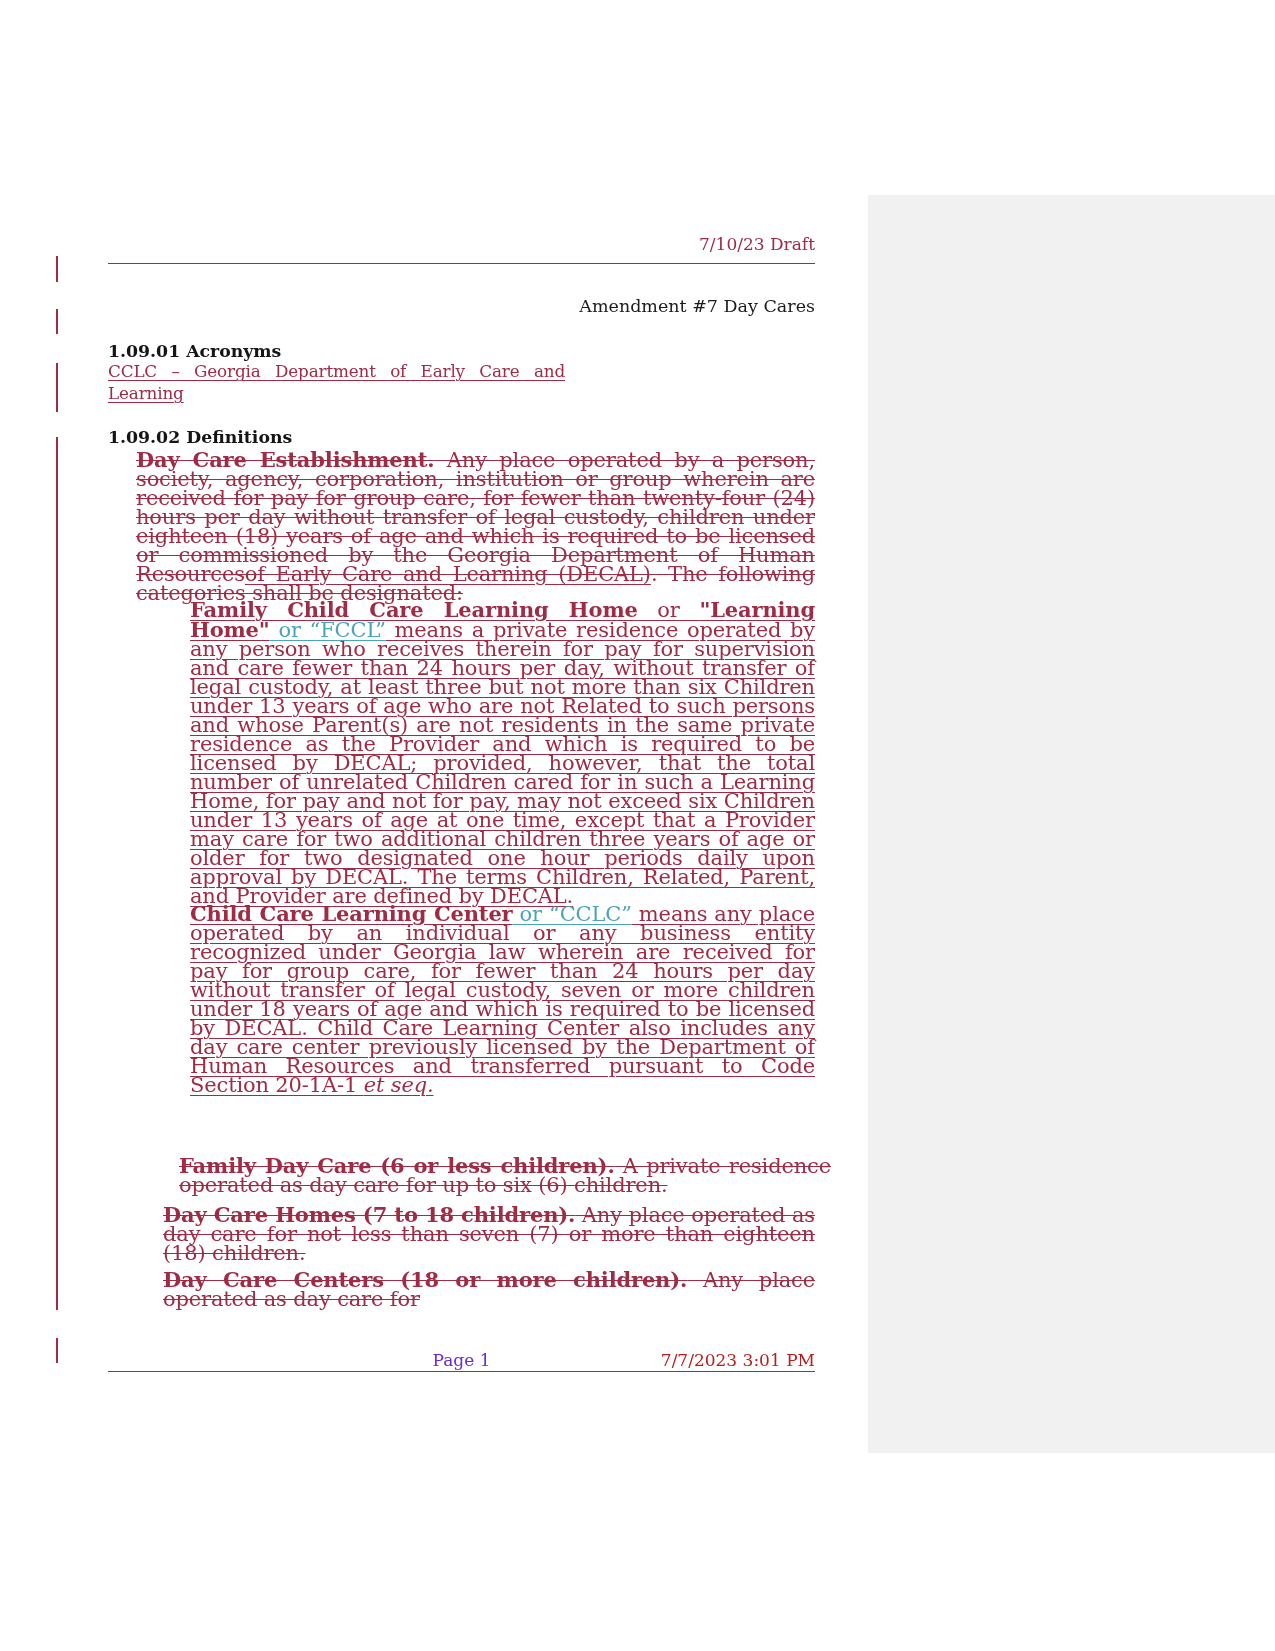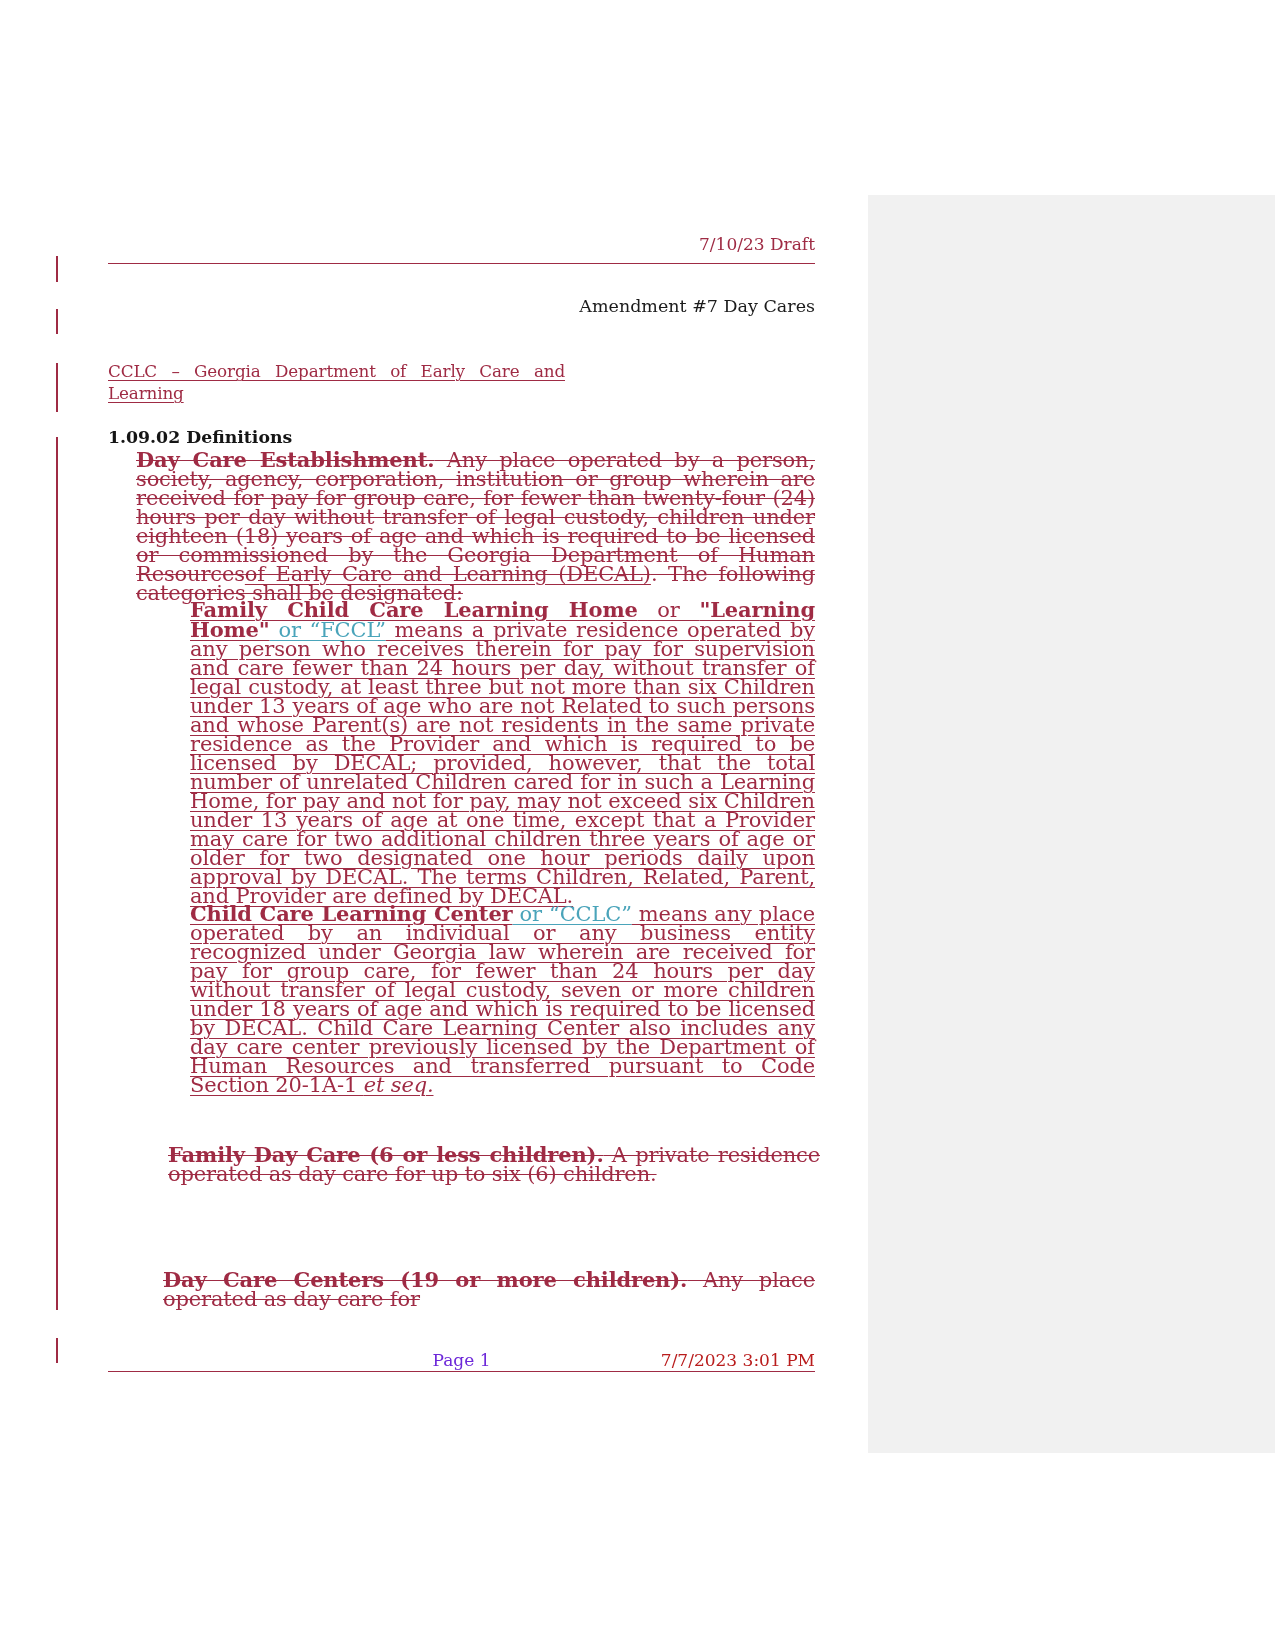--- a/index.html
+++ b/index.html
@@ -74,33 +74,35 @@
   <div class="change-bar" style="top:256px;height:26px;"></div>
   <div class="change-bar" style="top:309px;height:25px;"></div>
   <div class="change-bar" style="top:363px;height:49px;"></div>
   <div class="change-bar" style="top:437px;height:873px;"></div>
   <div class="change-bar" style="top:1338px;height:25px;"></div>
 
   <div class="hdr"><span>7/10/23 Draft</span></div>
 
   <div class="doc-title">Amendment #7 Day Cares</div>
 
+  <div class="sec-h" style="top:341px;">1.09.01 Acronyms</div>
   <div class="ins-block u">CCLC – Georgia Department of Early Care and Learning</div>
 
   <div class="sec-h" style="top:427px;">1.09.02 Definitions</div>
 
   <p class="para" style="left:136px;top:450px;width:679px;margin:0;"><span class="b s">Day Care Establishment.</span><span class="s">  Any place operated by a person, society, agency, corporation, institution or group wherein are received for pay for group care, for fewer than twenty-four (24) hours per day without transfer of legal custody, children under eighteen (18) years of age and which is required to be licensed or commissioned by the Georgia Department of Human Resources</span><span class="us">of Early Care and Learning (DECAL)</span><span class="s">.  The following categories shall be designated:</span></p>
 
   <p class="para" style="left:190px;top:600px;width:625px;margin:0;"><span class="b u">Family Child Care Learning Home</span><span class="u"> or </span><span class="b u">"Learning Home"</span><span class="teal"> or “FCCL”</span><span class="u"> means a private residence operated by any person who receives therein for pay for supervision and care fewer than 24 hours per day, without transfer of legal custody, at least three but not more than six Children under 13 years of age who are not Related to such persons and whose Parent(s) are not residents in the same private residence as the Provider and which is required to be licensed by DECAL; provided, however, that the total number of unrelated Children cared for in such a Learning Home, for pay and not for pay, may not exceed six Children under 13 years of age at one time, except that a Provider may care for two additional children three years of age or older for two designated one hour periods daily upon approval by DECAL.  The terms Children, Related, Parent, and Provider are defined by DECAL. </span></p>
 
   <p class="para" style="left:190px;top:904px;width:625px;margin:0;"><span class="b u">Child Care Learning Center</span><span class="teal"> or “CCLC”</span><span class="u"> means any place operated by an individual or any business entity recognized under Georgia law wherein are received for pay for group care, for fewer than 24 hours per day without transfer of legal custody, seven or more children under 18 years of age and which is required to be licensed by DECAL. Child Care Learning Center also includes any day care center previously licensed by the Department of Human Resources and transferred pursuant to Code Section 20-1A-1 </span><span class="u i">et seq. </span></p>
 
-  <p class="para" style="left:163px;top:1140px;width:652px;margin:5px;"><span class="b s">Family Day Care (6 or less children).</span><span class="s"> A private residence operated as day care for up to six (6) children. </span></p>
+  <p class="para" style="left:163px;top:1140px;width:652px;margin:16px;"><span class="b s">Family Day Care (6 or less children).</span><span class="s"> A private residence operated as day care for up to six (6) children. </span></p>
 
+  <p class="para" style="left:163px;top:1205px;width:652px;margin:0;"><span class="b s">Day Care Homes (7 to 18 children).</span><span class="s"> Any place operated as day care for not less than seven (7) or more than eighteen (18) children. </span></p>
 
-  <p class="para" style="left:163px;top:1270px;width:652px;margin:0;"><span class="b s">Day Care Centers (19 or more children).</span><span class="s"> Any place operated as day care for</span></p>
+  <p class="para" style="left:163px;top:1270px;width:652px;margin:0;"><span class="b s">Day Care Centers (18 or more children).</span><span class="s"> Any place operated as day care for</span></p>
 
   <div class="ftr">
     <span class="fc">Page 1</span>
     <span class="fr">7/7/2023 3:01 PM</span>
   </div>
 
 </div>
 
 </body></html>

